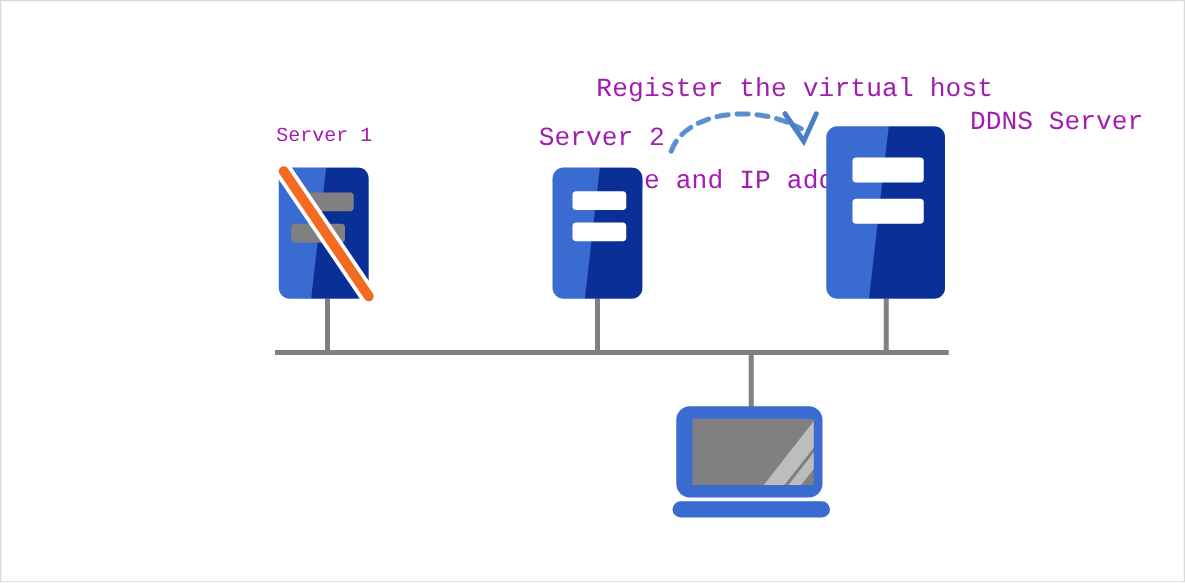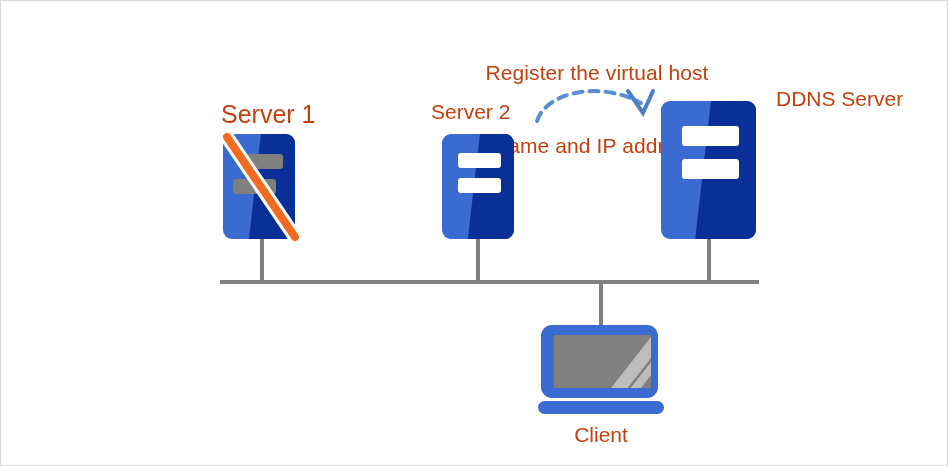--- a/index.html
+++ b/index.html
@@ -12,34 +12,34 @@
     width: 948px;
     height: 466px;
     background: #ffffff;
     border: 1px solid #d9d9d9;
     box-sizing: border-box;
     overflow: hidden;
     font-family: "Liberation Sans", sans-serif;
   }
   .lbl {
     position: absolute;
-    color: #c2410c;
-    font-family: Liberation Sans, sans-serif;
+    color: #a21caf;
+    font-family: Liberation Mono, monospace;
     white-space: pre;
     line-height: 1.15;
   }
   #title-text {
     left: 476px;
     top: 12px;
     width: 240px;
     text-align: center;
     font-size: 21px;
     letter-spacing: 0.1px;
   }
-  #server1-label { left: 220px; top: 99px; font-size: 25px; }
+  #server1-label { left: 220px; top: 99px; font-size: 16px; }
   #server2-label { left: 430px; top: 99px; font-size: 21px; }
   #ddns-label    { left: 775px; top: 86px; font-size: 21px; }
   #client-label  { left: 540px; top: 422px; width: 120px; text-align: center; font-size: 21px; }
 
   
   .wire {
     position: absolute;
     background: #808080;
   }
   #bus-line { left: 219px; top: 279px; width: 539px; height: 4px; }
@@ -182,15 +182,14 @@
 
   <div id="client-laptop">
     <div id="laptop-frame">
       <div id="laptop-screen">
         <div class="glare g1"></div>
         <div class="glare g2"></div>
       </div>
     </div>
     <div id="laptop-base"></div>
   </div>
-  <div class="lbl" id="client-label">Client</div>
 
 </div>
 
 </body></html>

